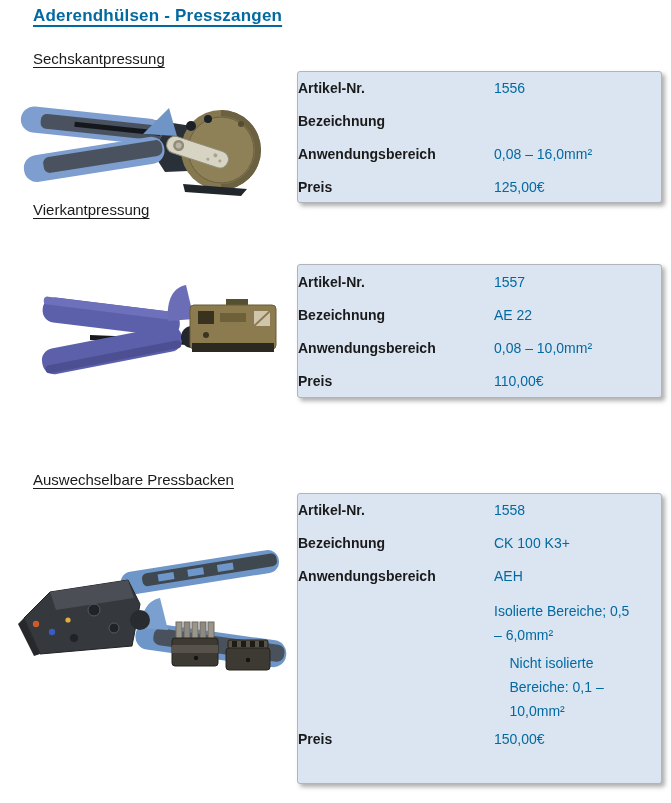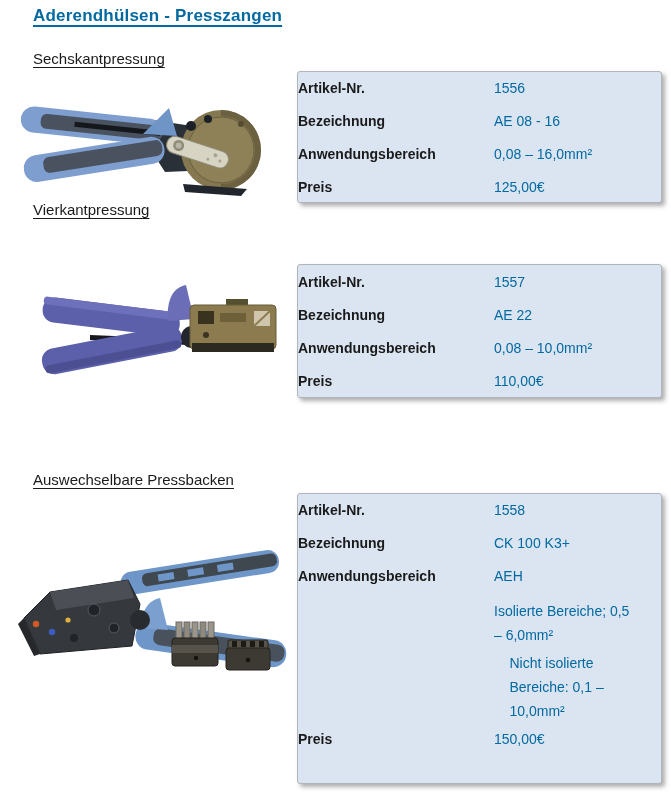--- a/index.html
+++ b/index.html
@@ -88,21 +88,20 @@
     </svg>
   </div>
 
   <div class="info-table" id="table-1">
     <div class="row row-std">
       <span class="lbl">Artikel-Nr.</span>
       <span class="val">1556</span>
     </div>
     <div class="row row-std">
       <span class="lbl">Bezeichnung</span>
-      <span class="val">AE 08 - 16</span>
     </div>
     <div class="row row-std">
       <span class="lbl">Anwendungsbereich</span>
       <span class="val">0,08 – 16,0mm²</span>
     </div>
     <div class="row row-std">
       <span class="lbl">Preis</span>
       <span class="val">125,00€</span>
     </div>
   </div>

